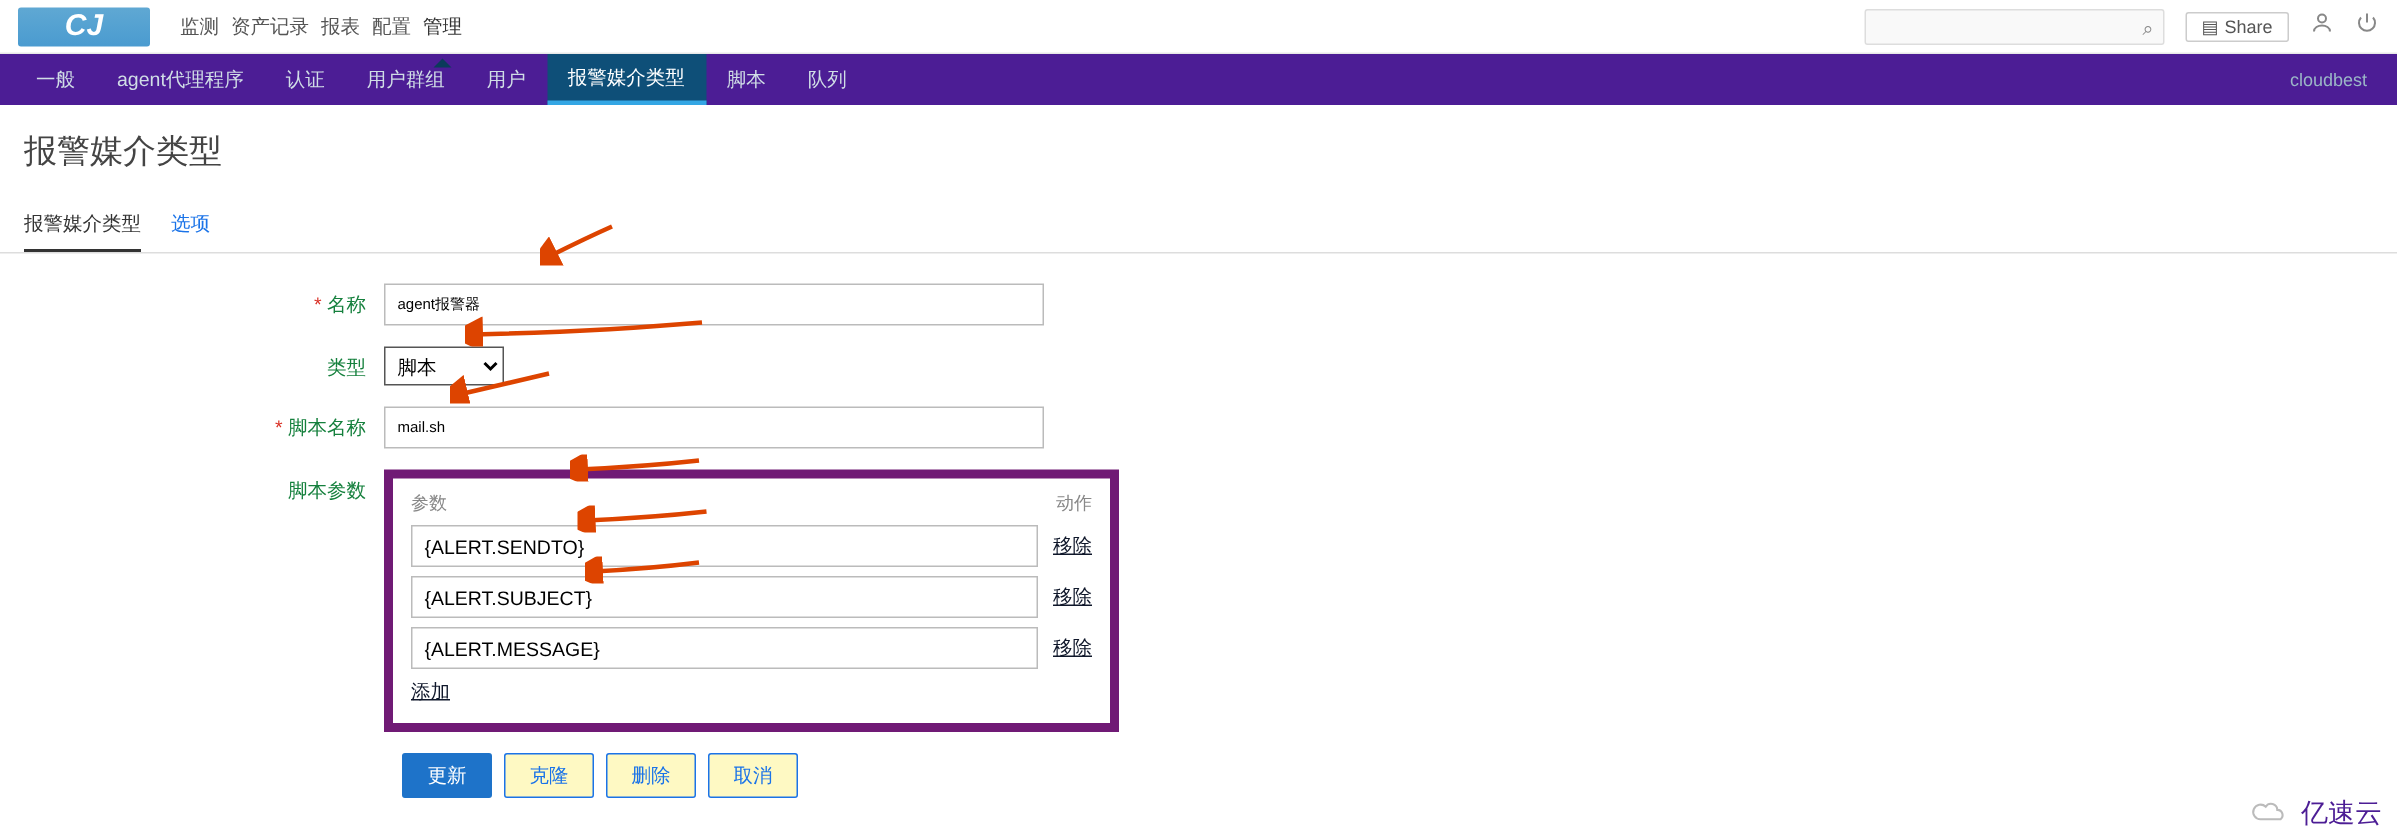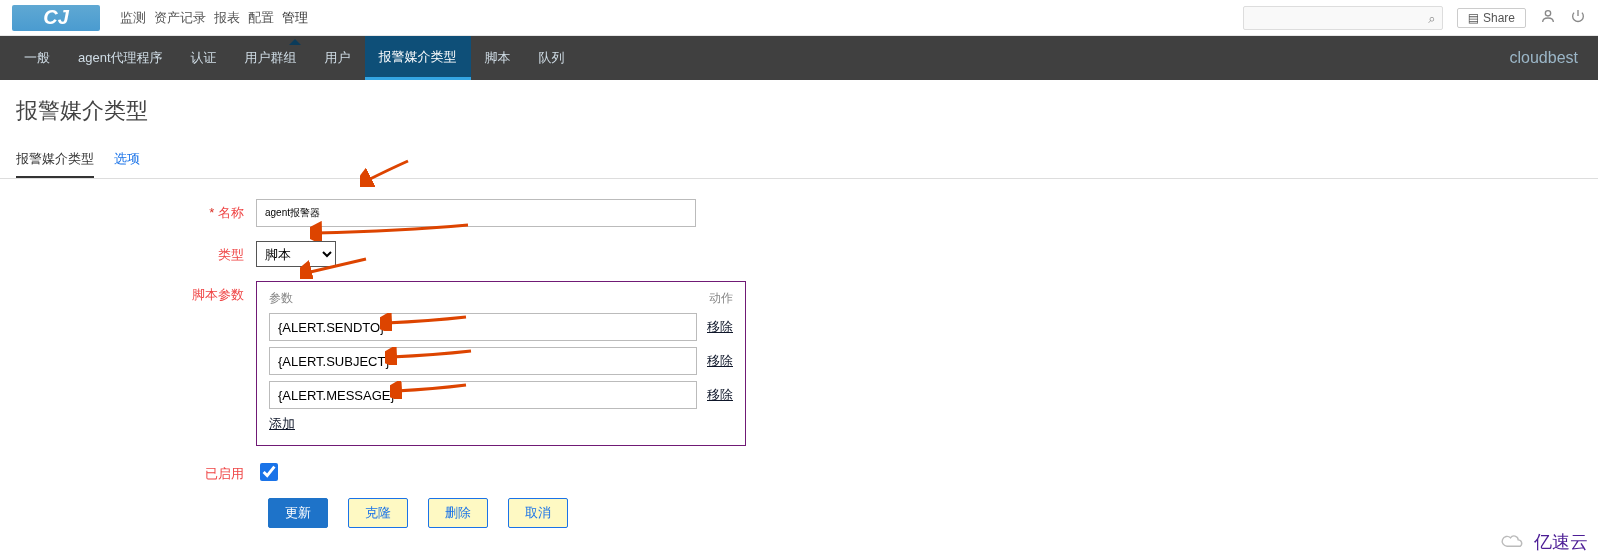--- a/index.html
+++ b/index.html
@@ -38,57 +38,57 @@
     width: 200px; height: 24px; border: 1px solid #ddd; border-radius: 2px;
     padding-right: 24px; position: relative; background: #f9f9f9;
   }
   .search-icon { position:absolute; right:6px; top:4px; color:#888; font-size:13px;}
   .share-btn {
     border:1px solid #ccc; padding:2px 10px; border-radius:2px; color:#555;
     font-size:12px; display:flex; align-items:center; gap:4px; cursor:pointer;
   }
   .icon-btn { color:#888; cursor:pointer; font-size:16px;}
   .sub-nav {
-    background: #404040;
-    height: 44px;
+    background: #4c1d95;
+    height: 34px;
     display: flex; align-items: stretch;
     padding: 0 10px;
     color: #d0dde6;
   }
   .sub-nav-item { padding: 0 14px; display:flex; align-items:center; cursor:pointer; font-size:13px;}
   .sub-nav-item.active { background:#0e4f78; border-bottom:3px solid #34a6e4; color:#fff;}
-  .sub-nav-right { margin-left:auto; display:flex; align-items:center; padding-right:10px; color:#9bb6c7; font-size:16px;}
+  .sub-nav-right { margin-left:auto; display:flex; align-items:center; padding-right:10px; color:#9bb6c7; font-size:12px;}
   .page-title { font-size:22px; color:#444; padding:16px 16px 10px; }
   .tabs {
     display:flex; gap:20px; border-bottom:1px solid #ddd; padding:0 16px; margin-top:6px;
   }
   .tab { padding:8px 0; cursor:pointer; color:#1a73e8; }
   .tab.active { color:#333; border-bottom:2px solid #333;}
   .form { padding: 20px 16px 40px; }
   .form-row { display:flex; align-items:flex-start; margin-bottom:14px; }
   .form-label {
-    width: 240px; text-align:right; padding-right:12px; padding-top:5px; color:#ef4444;
+    width: 240px; text-align:right; padding-right:12px; padding-top:5px; color:#15803d;
   }
   .req::before { content:"* "; color:#d93025;}
   .text-input {
     width: 440px; height:28px; border:1px solid #bbb; padding:0 8px; font-size:10px;
   }
   .select-input {
     width: 80px; height:26px; border:1px solid #555; padding:0 4px; font-size:13px; background:#fff;
   }
   .params-box {
-    border:1px solid #701a75; width: 490px; padding:8px 12px 12px;
+    border:6px solid #701a75; width: 490px; padding:8px 12px 12px;
   }
   .params-header { display:flex; color:#888; font-size:12px; margin-bottom:6px;}
   .ph-left { flex:1;}
   .param-row { display:flex; align-items:center; margin-bottom:6px; gap:10px;}
   .param-input { flex:1; height:28px; border:1px solid #bbb; padding:0 8px; font-size:13px;}
   .link { color:#0f172a; text-decoration:underline; cursor:pointer; font-size:13px;}
   .checkbox { width:18px; height:18px; accent-color:#1a73e8;}
-  .btn-row { display:flex; gap:20px; margin-left:252px;}
+  .btn-row { display:flex; gap:8px; margin-left:252px;}
   .btn {
     border:1px solid #1a73e8; background:#fef9c3; color:#1a73e8;
     padding:5px 16px; font-size:13px; cursor:pointer; border-radius:2px;
   }
   .btn.primary { background:#1e73c9; color:#fff; border-color:#1e73c9;}
   svg.arrow { position:absolute; pointer-events:none; }
   .watermark {
     position:fixed; right:10px; bottom:6px; color:#4c1d95; font-size:18px;
     display:flex; align-items:center; gap:6px;
   }
@@ -155,20 +155,24 @@
     <input class="text-input" value="agent报警器" style="">
   </div>
 
   <div class="form-row">
     <div class="form-label">类型</div>
     <select class="select-input">
       <option>脚本</option>
     </select>
   </div>
 
+  <div class="form-row">
+    <div class="form-label req">脚本名称</div>
+    <input class="text-input" value="mail.sh" style="">
+  </div>
 
   <div class="form-row">
     <div class="form-label">脚本参数</div>
     <div class="params-box">
       <div class="params-header">
         <span class="ph-left">参数</span>
         <span>动作</span>
       </div>
       <div class="param-row">
         <input class="param-input" value="{ALERT.SENDTO}" style="">
@@ -179,24 +183,20 @@
         <span class="link">移除</span>
       </div>
       <div class="param-row">
         <input class="param-input" value="{ALERT.MESSAGE}" style="">
         <span class="link">移除</span>
       </div>
       <span class="link">添加</span>
     </div>
   </div>
 
-  <div class="form-row">
-    <div class="form-label">已启用</div>
-    <input type="checkbox" class="checkbox" checked="" style="">
-  </div>
 
   <div class="btn-row">
     <button class="btn primary">更新</button>
     <button class="btn">克隆</button>
     <button class="btn">删除</button>
     <button class="btn">取消</button>
   </div>
 
   <svg class="arrow" style="left:360px; top:-20px;" width="50" height="28">
       <defs>

